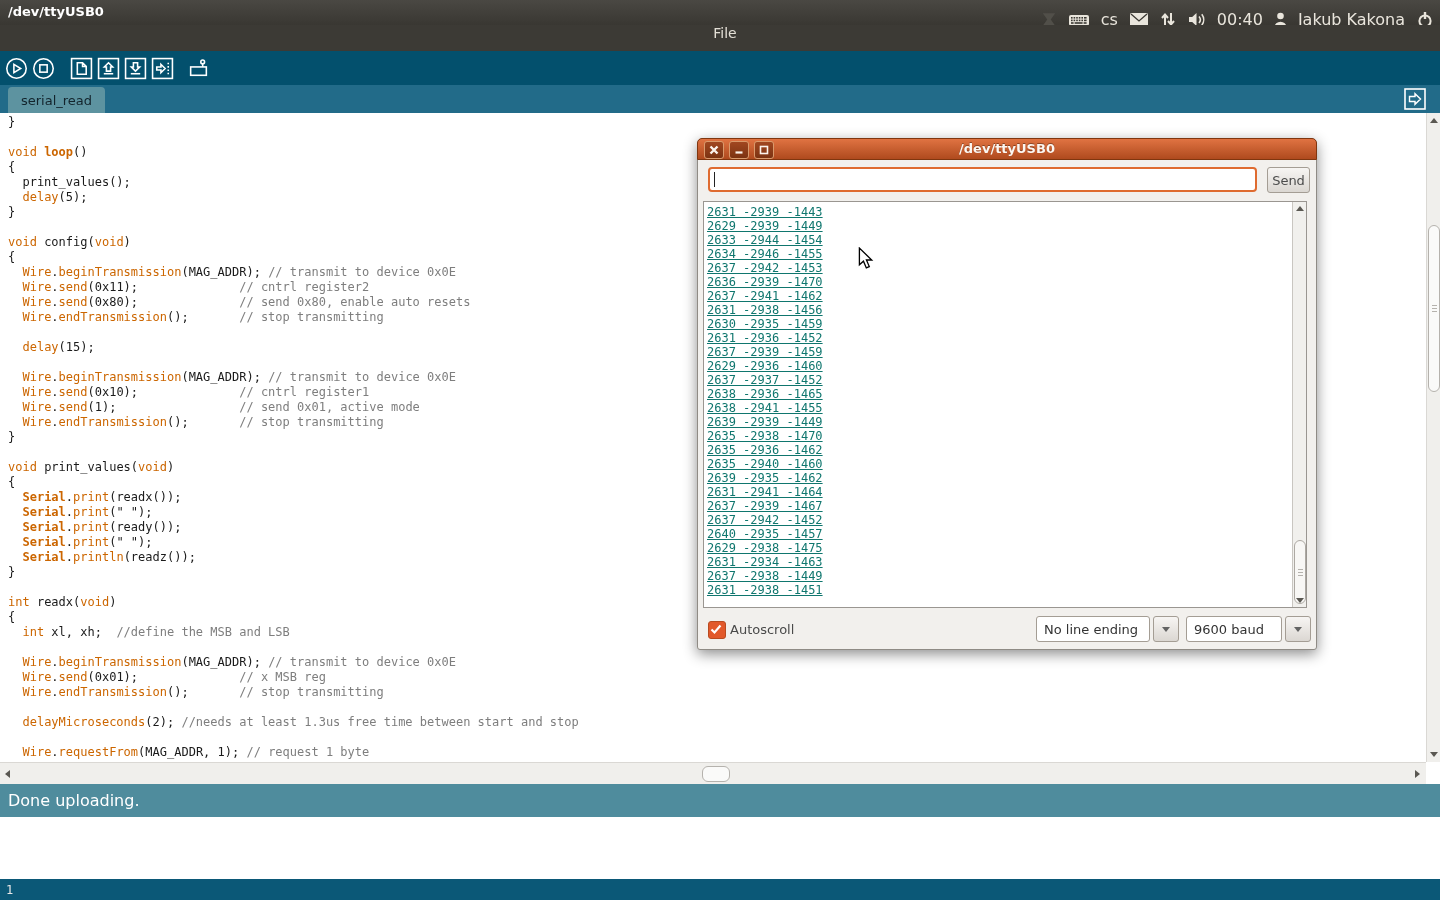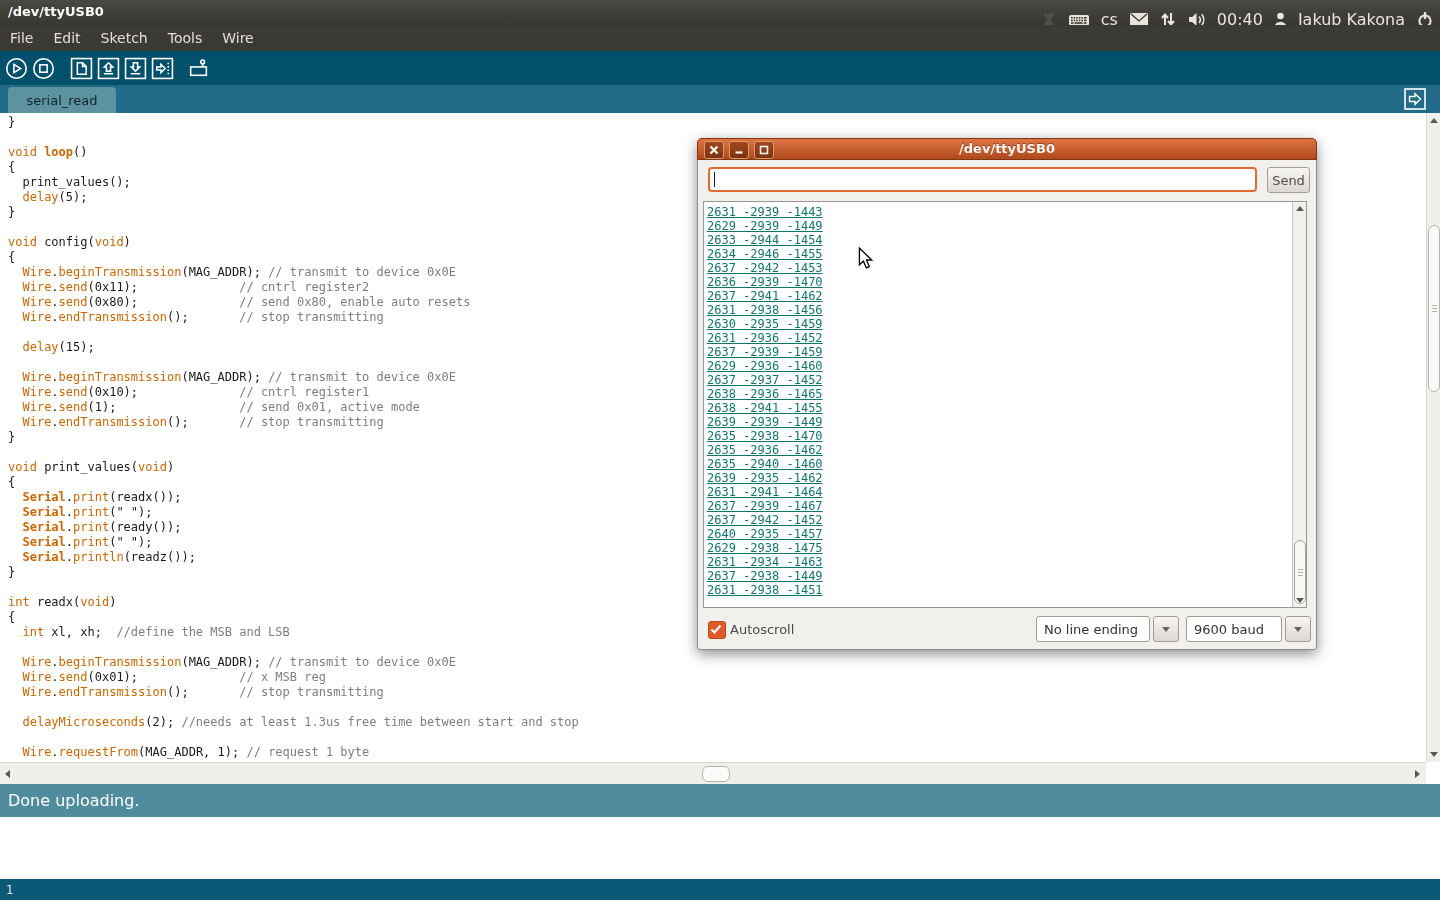--- a/index.html
+++ b/index.html
@@ -10,34 +10,34 @@
   .panel{position:absolute;left:0;top:0;width:1440px;height:25px;
          background:linear-gradient(#4a4843,#393732);}
   .panel-title{position:absolute;left:8px;top:4px;font-size:13px;font-weight:bold;color:#fff;}
   .tray{position:absolute;right:6px;top:7px;height:25px;display:flex;align-items:center;gap:11px;
         color:#E9E5DC;font-size:16px;}
   .tray .txt{line-height:25px;}
   .tray svg{display:block;}
 
   
   .menubar{position:absolute;left:0;top:25px;width:1440px;height:26px;background:#3C3A35;
-           display:flex;align-items:center;gap:20px;padding-left:10px;box-sizing:border-box;}
+           display:flex;align-items:center;gap:20px;padding-left:10px;box-sizing:border-box;flex-direction:column;}
   .menu-item{color:#E3DFD6;font-size:14px;cursor:default;}
 
   
   .toolbar{position:absolute;left:0;top:51px;width:1440px;height:34px;background:#03506D;
            display:flex;align-items:center;padding-left:5px;box-sizing:border-box;}
   .tbtn{width:23px;height:23px;margin-right:4px;}
   .tbtn.gap1{margin-left:11px;}
   .tbtn.gap2{margin-left:9px;}
   .tbtn svg{display:block;}
 
   
   .tabbar{position:absolute;left:0;top:85px;width:1440px;height:28px;background:#226B89;}
-  .tab-active{position:absolute;left:8px;top:2px;width:108px;height:26px;background:#5D93A0;
+  .tab-active{position:absolute;left:8px;top:2px;width:97px;height:26px;background:#5D93A0;
               border-radius:4px 4px 0 0;display:flex;align-items:center;justify-content:center;
               font-size:13px;color:#13242C;}
   .tab-newbtn{position:absolute;right:14px;top:3px;width:22px;height:22px;}
 
   
   .editor{position:absolute;left:0;top:113px;width:1426px;height:649px;background:#fff;overflow:hidden;}
   .code{position:absolute;left:8px;top:2px;white-space:pre;
         font:12px/15px "DejaVu Sans Mono",monospace;}
   .code-line{height:15px;white-space:pre;}
   .tk-p{color:#1A1A1A;} .tk-k{color:#CC6600;} .tk-f{color:#CC6600;}

